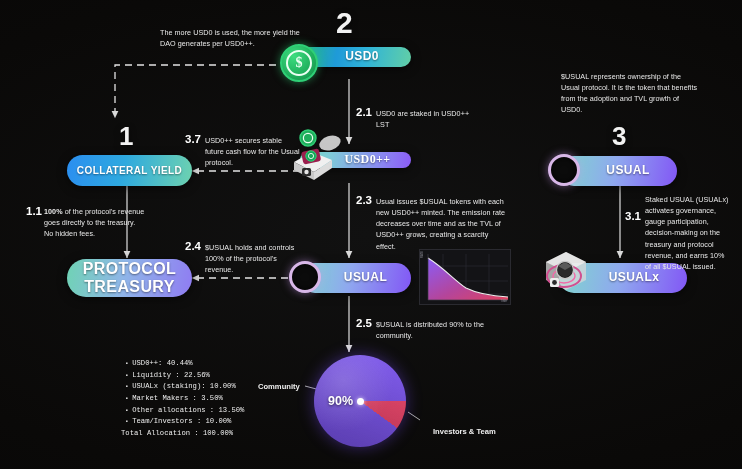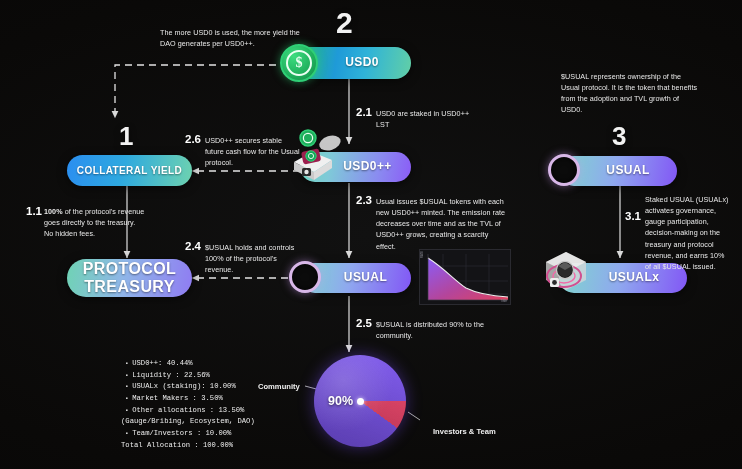--- a/index.html
+++ b/index.html
@@ -174,40 +174,40 @@
   <div class="stepnum" style="left:119px; top:121px; font-size:26px;">1</div>
   <div class="stepnum" style="left:612px; top:121px; font-size:26px;">3</div>
 
   <div class="note" style="left:160px; top:27px; width:140px;">The more USD0 is used, the more yield the DAO generates per USD0++.</div>
 
   <div class="note" style="left:561px; top:71px; width:140px;">$USUAL represents ownership of the Usual protocol. It is the token that benefits from the adoption and TVL growth of USD0.</div>
 
   <div class="coin-usd0 badge" style="left:280px; top:44px;">
     <div class="ring">$</div>
   </div>
-  <div class="pill pill-usd0" style="left:291px; top:47px; width:120px; height:32px; font-size:12px; padding-left:22px;">
+  <div class="pill pill-usd0" style="left:291px; top:47px; width:120px; height:20px; font-size:12px; padding-left:22px;">
     <span>USD0</span>
   </div>
 
   <svg class="art" style="left:288px; top:128px; width:60px; height:58px;" viewBox="0 0 60 58">
     <ellipse cx="42" cy="15" rx="11" ry="7" fill="#e8e8e8" opacity=".85" transform="rotate(-18 42 15)"></ellipse>
     <circle cx="20" cy="10" r="8" fill="#1fae5c" stroke="#2fcf76" stroke-width="1.4"></circle>
     <circle cx="20" cy="10" r="4.6" fill="none" stroke="#eafff2" stroke-width="1.2"></circle>
     <g transform="translate(4,20)">
       <path d="M2,14 L20,4 L40,12 L22,24 z" fill="#f0f0f0"></path>
       <path d="M2,14 L22,24 L22,32 L2,22 z" fill="#c9c9c9"></path>
       <path d="M22,24 L40,12 L40,20 L22,32 z" fill="#dcdcdc"></path>
       <rect x="10" y="2" width="18" height="13" rx="3" fill="#9b1f4e" transform="rotate(-12 19 8)"></rect>
       <circle cx="19" cy="8" r="5.2" fill="#17a85a" stroke="#2fcf76" stroke-width="1"></circle>
       <circle cx="19" cy="8" r="2.6" fill="none" stroke="#eafff2" stroke-width=".9"></circle>
       <rect x="10" y="20" width="9" height="8" rx="1.6" fill="#2a2a2a"></rect>
       <circle cx="14.5" cy="24" r="2.2" fill="#e6e6e6"></circle>
     </g>
   </svg>
-  <div class="pill pill-usd0pp" style="left:300px; top:152px; width:111px; height:30px; font-size:12px; padding-left:24px;">
+  <div class="pill pill-usd0pp" style="left:300px; top:152px; width:111px; height:16px; font-size:12px; padding-left:24px;font-family:Liberation Serif, serif;">
     <span>USD0++</span>
   </div>
 
   <div class="pill pill-collateral" style="left:67px; top:155px; width:125px; height:31px; font-size:10px;">
     <span>COLLATERAL YIELD</span>
   </div>
 
   <div class="pill pill-treasury" style="left:67px; top:259px; width:125px; height:38px; font-size:16px; flex-direction:column;">
     <span>PROTOCOL</span>
     <span>TREASURY</span>
@@ -239,21 +239,21 @@
   </div>
 
   <div class="note-num" style="left:26px; top:205px;">1.1</div>
   <div class="note" style="left:44px; top:206px; width:102px;">
     <span class="bold">100%</span><span> of the protocol's revenue goes directly to the treasury. No hidden fees.</span>
   </div>
 
   <div class="note-num" style="left:356px; top:106px;">2.1</div>
   <div class="note" style="left:376px; top:108px; width:108px;">USD0 are staked in USD0++ LST</div>
 
-  <div class="note-num" style="left:185px; top:133px;">2.6</div>
+  <div class="note-num" style="left:185px; top:133px;">3.7</div>
   <div class="note" style="left:205px; top:135px; width:95px;">USD0++ secures stable future cash flow for the Usual protocol.</div>
 
   <div class="note-num" style="left:356px; top:194px;">2.3</div>
   <div class="note" style="left:376px; top:196px; width:133px;">Usual issues $USUAL tokens with each new USD0++ minted. The emission rate decreases over time and as the TVL of USD0++ grows, creating a scarcity effect.</div>
 
   <div class="note-num" style="left:185px; top:240px;">2.4</div>
   <div class="note" style="left:205px; top:242px; width:95px;">$USUAL holds and controls 100% of the protocol's revenue.</div>
 
   <div class="note-num" style="left:356px; top:317px;">2.5</div>
   <div class="note" style="left:376px; top:319px; width:112px;">$USUAL is distributed 90% to the community.</div>
@@ -287,21 +287,20 @@
     <div class="axlabel" style="left:1px; top:8px; transform:rotate(-90deg); transform-origin:left top;">RATE</div>
     <div class="axlabel" style="right:3px; bottom:1px;">TIME</div>
   </div>
 
   <ul class="alloc" style="left:125px; top:358px; width:175px;font-family:Liberation Mono, monospace;">
     <li class="dot">USD0++: 40.44%</li>
     <li class="dot">Liquidity : 22.56%</li>
     <li class="dot">USUALx (staking): 10.00%</li>
     <li class="dot">Market Makers : 3.50%</li>
     <li class="dot">Other allocations : 13.50%</li>
-    <li style="margin-left:-4px;">(Gauge/Bribing, Ecosystem, DAO)</li>
     <li class="dot">Team/Investors : 10.00%</li>
     <li style="margin-left:-4px;">Total Allocation : 100.00%</li>
   </ul>
 
   <div class="pie" style="left:314px; top:355px;">
     <div class="pie-shade"></div>
     <div class="pie-pct">90%</div>
     <div class="pie-hub"></div>
   </div>
   <div class="pie-label" style="left:258px; top:382px;">Community</div>

